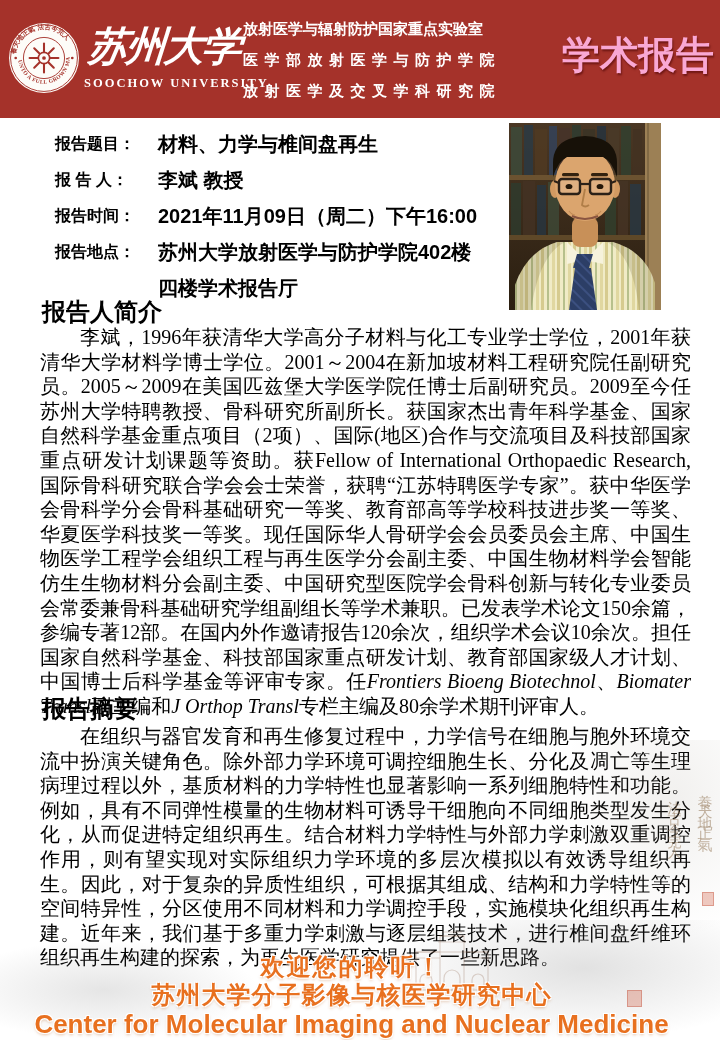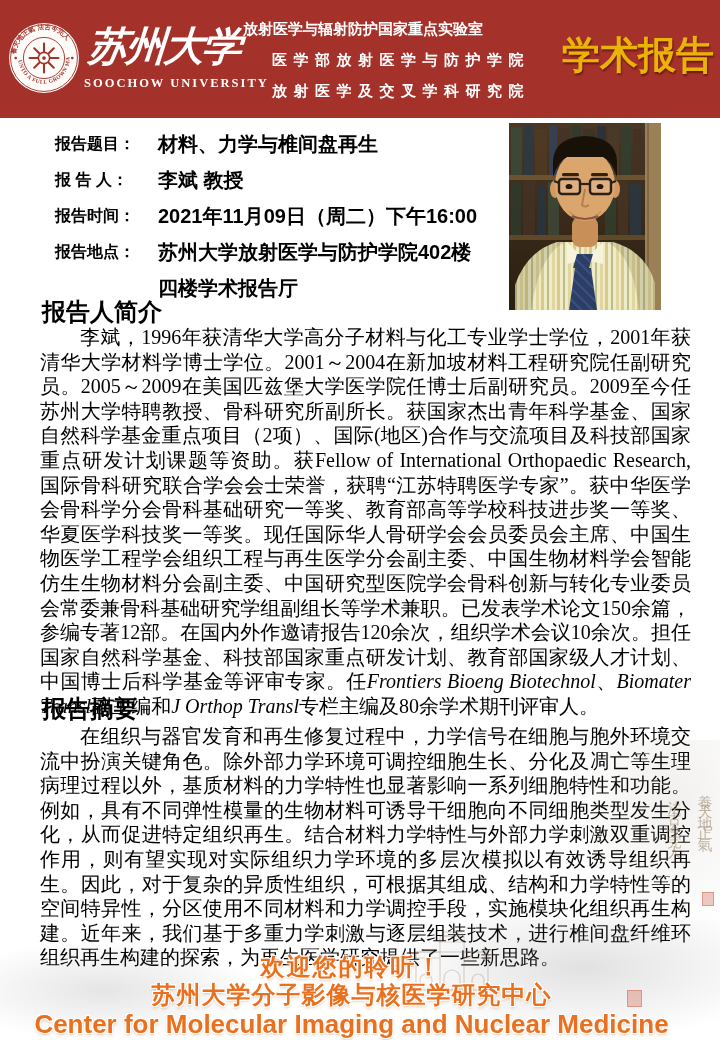--- a/index.html
+++ b/index.html
@@ -27,24 +27,24 @@
     position:absolute; left:84px; top:76px; width:170px;
     font-family:"Liberation Serif","DejaVu Serif",serif;
     font-weight:bold; font-size:12.5px; letter-spacing:2px; color:#fff;
     white-space:nowrap;
   }
   .org-lines { position:absolute; left:243px; top:13px; width:316px; }
   .org-line {
     font-weight:bold; font-size:15px; line-height:31px; color:#fff;
     white-space:nowrap;
   }
-  .org-line.spread { letter-spacing:6.5px;text-align:center; }
+  .org-line.spread { letter-spacing:6.5px; }
   .banner-title {
     position:absolute; right:6px; top:32px;
-    font-weight:bold; font-size:38px; line-height:46px; color:#eab308;
+    font-weight:bold; font-size:38px; line-height:46px; color:#f9a8d4;
     text-shadow:1px 2px 2px rgba(70,0,0,0.55);
     white-space:nowrap;
   }
 
   
   .info { position:absolute; left:55px; top:131px; width:440px; }
   .info-row { display:flex; margin-bottom:10px; line-height:26px; }
   .info-label { font-weight:bold; font-size:16px; min-width:103px; white-space:pre; }
   .info-value { font-weight:bold; font-size:20px; white-space:nowrap; }
   .info-row.cont { padding-left:103px; }

